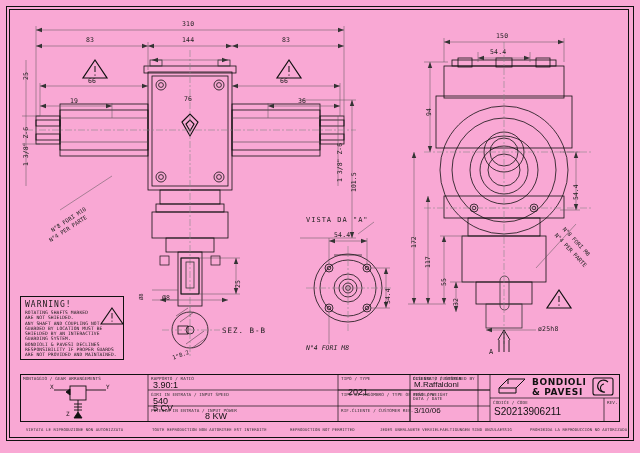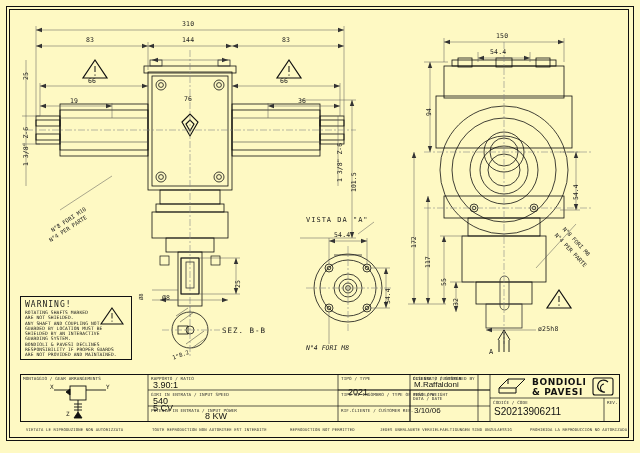--- a/index.html
+++ b/index.html
@@ -1,19 +1,19 @@
 <!DOCTYPE html>
 <html><head>
 <meta charset="utf-8">
 <style>
   html,body{margin:0;padding:0;background:#ffffff;}
   body{width:640px;height:453px;overflow:hidden;
        font-family:"DejaVu Sans Mono","Liberation Mono",monospace;
        color:#1a1a1a;}
-  #sheet{position:relative;width:640px;height:453px;background:#fef9c3;}
+  #sheet{position:relative;width:640px;height:453px;background:#f9a8d4;}
   .frame{position:absolute;left:6px;top:6px;width:626px;height:433px;border:1.2px solid #111;}
   .frame2{position:absolute;left:9px;top:9px;width:618px;height:427px;border:0.6px solid #111;}
   .dim{position:absolute;font-size:6.5px;color:#222;letter-spacing:0.2px;white-space:nowrap;
        font-family:"DejaVu Sans Mono","Liberation Mono",monospace;}
   .dimv{position:absolute;font-size:6.5px;color:#222;white-space:nowrap;
         transform-origin:left top;transform:rotate(-90deg);}
   .note{position:absolute;font-size:5.8px;color:#222;white-space:nowrap;}
   .rotnote{position:absolute;font-size:5.6px;color:#222;white-space:nowrap;transform-origin:left top;}
   .warnbox{position:absolute;border:0.8px solid #111;box-sizing:border-box;}
   .warntitle{font-size:8px;letter-spacing:1px;}
@@ -379,21 +379,21 @@
   <div class="dim" style="left:538px;top:325px;">ø25h8</div>
   <div class="dim" style="left:489px;top:348px;font-size:7px;">A</div>
   <div class="rotnote" style="left:566px;top:226px;transform:rotate(47deg);">N°8 FORI M8</div>
   <div class="rotnote" style="left:558px;top:232px;transform:rotate(47deg);">N°4 PER PARTE</div>
 
   <svg style="left:546px;top:288px;width:26px;height:22px;">
     <path d="M13 2 L25 20 L1 20 Z" fill="none" stroke="#111" stroke-width="1.2"></path>
     <path d="M13 8 V14 M13 16.5 v1.2" stroke="#111" stroke-width="1"></path>
   </svg>
 
-  <div class="warnbox" style="left:20px;top:296px;width:112px;height:64px;">
+  <div class="warnbox" style="left:20px;top:296px;width:104px;height:64px;">
     <div class="warntitle" style="margin:3px 0 1px 4px;">WARNING!</div>
     <div style="margin-left:4px;">
       <div class="warnline">ROTATING SHAFTS MARKED</div>
       <div class="warnline">ARE NOT SHIELDED.</div>
       <div class="warnline">ANY SHAFT AND COUPLING NOT</div>
       <div class="warnline">GUARDED BY LOCATION MUST BE</div>
       <div class="warnline">SHIELDED BY AN INTERACTIVE</div>
       <div class="warnline">GUARDING SYSTEM.</div>
       <div class="warnline">BONDIOLI &amp; PAVESI DECLINES</div>
       <div class="warnline">RESPONSIBILITY IF PROPER GUARDS</div>

